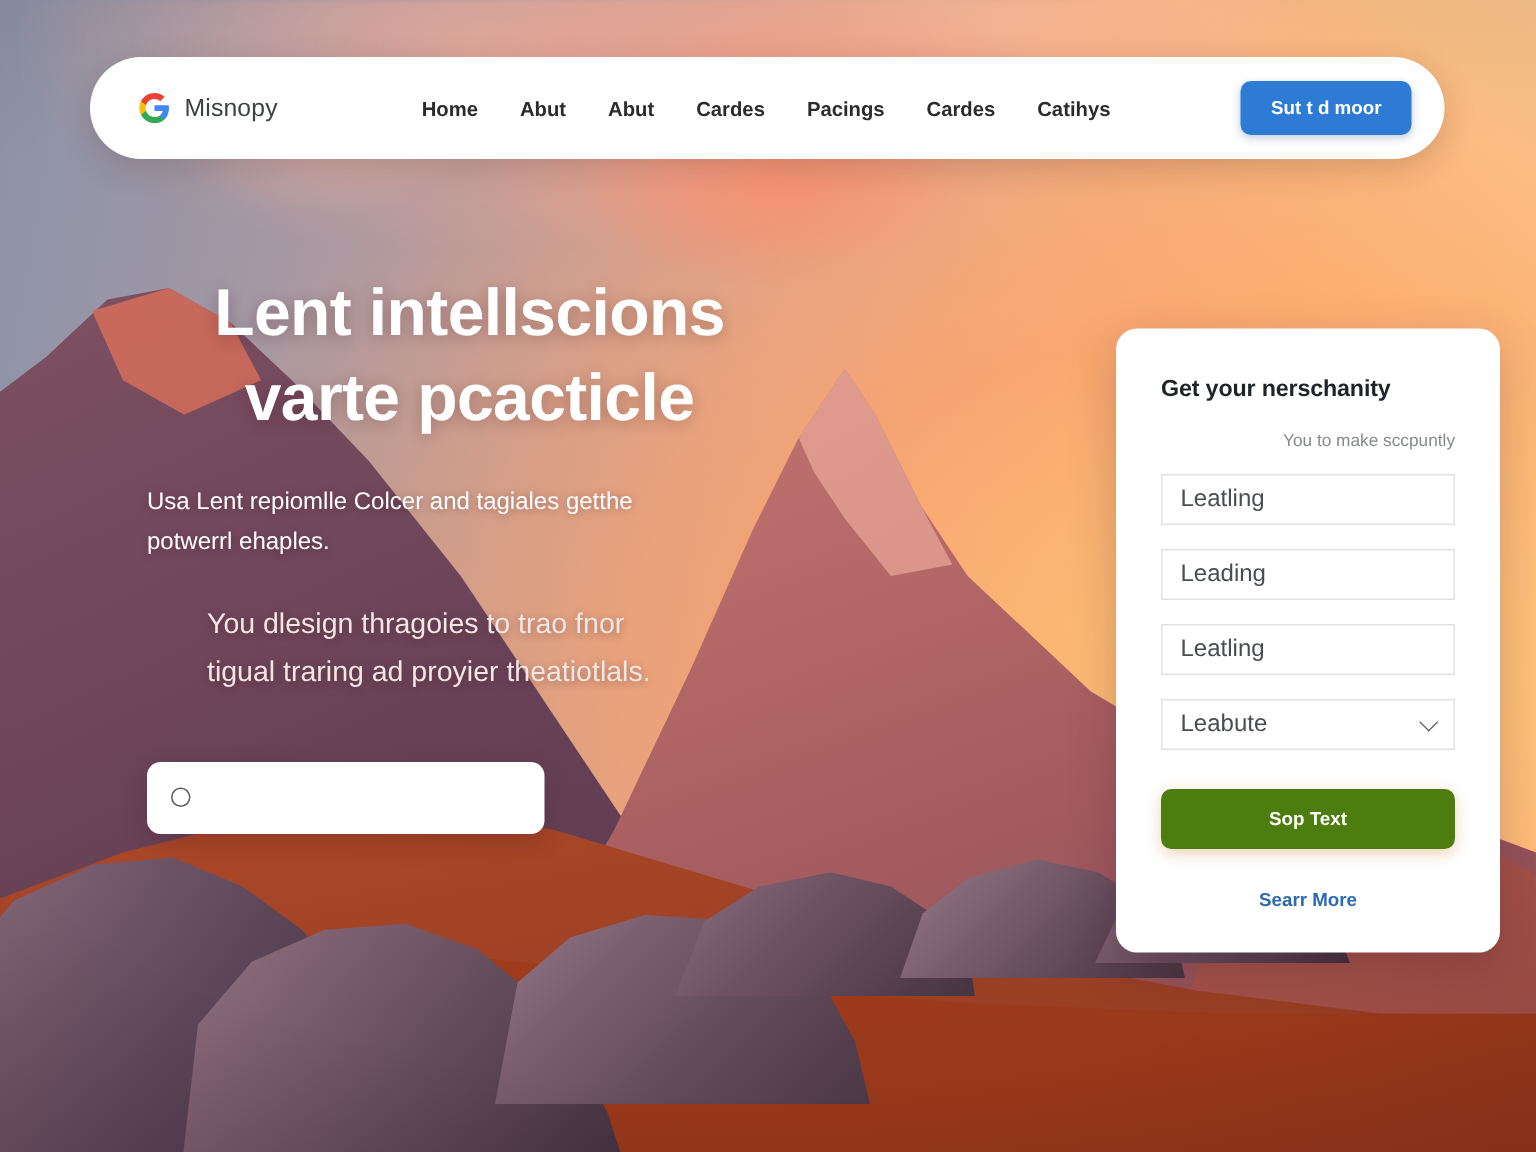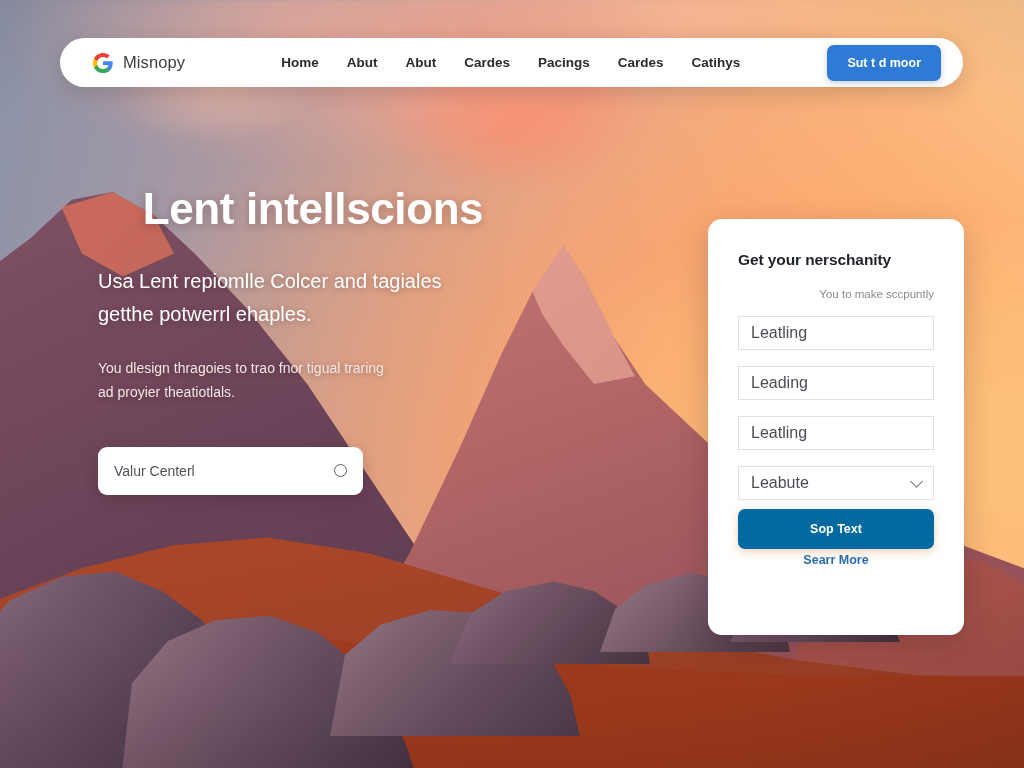--- a/index.html
+++ b/index.html
@@ -134,21 +134,21 @@
     background: linear-gradient(135deg, #8e7281 0%, #705364 42%, #553f4e 78%, #42303c 100%);
   }
 
   .bg-vignette {
     background: radial-gradient(120% 95% at 50% 45%, rgba(0,0,0,0) 52%, rgba(40,10,20,0.30) 100%);
   }
 
   
   .navbar {
     position: absolute;
-    left: 60px; top: 38px; width: 903px; height: 49px;
+    left: 60px; top: 38px; width: 903px; height: 68px;
     background: #ffffff;
     border-radius: 34px;
     box-shadow: 0 6px 22px rgba(40,20,30,0.18);
     display: flex; align-items: center;
     padding: 0 22px 0 32px;
   }
   .brand { display: flex; align-items: center; gap: 9px; }
   .g-logo { width: 22px; height: 22px; display: block; }
   .brand-name {
     font-size: 16.5px; color: #3c4043; letter-spacing: .1px;
@@ -179,29 +179,30 @@
     left: 98px; top: 180px; width: 430px;
   }
   .hero-title {
     font-size: 44px; line-height: 1.3; font-weight: bold;
     color: #ffffff; letter-spacing: -0.4px;
     text-shadow: 0 2px 10px rgba(60,20,30,.28);
     text-align: center;
   }
   .hero-p1 {
     margin-top: 28px;
-    font-size: 20px; line-height: 1.65; color: #ffffff;
+    font-size: 16px; line-height: 1.65; color: #ffffff;
     text-shadow: 0 1px 6px rgba(60,20,30,.35);
     max-width: 350px;
   }
   .hero-p2 {
     margin-top: 26px;
-    font-size: 14px; line-height: 1.7; color: #f3e6e4;
+    font-size: 19px; line-height: 1.7; color: #f3e6e4;
     text-shadow: 0 1px 6px rgba(60,20,30,.35);
     max-width: 300px;
+    margin-left: 40px;
   }
   .hero-input {
     margin-top: 42px;
     width: 265px; height: 48px;
     background: #ffffff;
     border-radius: 9px;
     box-shadow: 0 5px 16px rgba(50,20,30,.22);
     display: flex; align-items: center;
     padding: 0 16px;
   }
@@ -210,21 +211,21 @@
   }
   .ring-icon {
     width: 13px; height: 13px; border-radius: 50%;
     border: 1.6px solid #5c5e66;
     flex: none;
   }
 
   
   .card {
     position: absolute;
-    left: 708px; top: 219px; width: 256px; height: 416px;
+    left: 744px; top: 219px; width: 256px; height: 416px;
     background: #ffffff;
     border-radius: 14px;
     box-shadow: 0 10px 32px rgba(50,20,30,.22);
     padding: 32px 30px 0 30px;
   }
   .card-title {
     font-size: 15.5px; font-weight: bold; color: #1f2328;
     letter-spacing: -.1px;
   }
   .card-sub {
@@ -244,31 +245,31 @@
   }
   .field.select { cursor: pointer; justify-content: space-between; align-items: center; }
   .chev {
     width: 9px; height: 9px;
     border-right: 1.6px solid #6b6e75;
     border-bottom: 1.6px solid #6b6e75;
     transform: translateY(-2px) rotate(45deg);
     flex: none;
   }
   .submit-btn {
-    margin-top: 9px;
+    margin-top: 26px;
     width: 100%; height: 40px;
-    background: #0369a1;
+    background: #4d7c0f;
     border: none; border-radius: 7px;
     color: #ffffff; font-size: 12.5px; font-weight: bold;
     cursor: pointer;
     box-shadow: 0 3px 10px rgba(200,110,20,.30);
   }
   .card-link {
     display: block;
-    margin-top: 4px;
+    margin-top: 27px;
     text-align: center;
     font-size: 12.5px; font-weight: bold;
     color: #2b6cb0;
     text-decoration: none;
     cursor: pointer;
   }
 </style>
 </head>
 <body>
 
@@ -314,26 +315,26 @@
       <span class="nav-link">Cardes</span>
       <span class="nav-link">Catihys</span>
     </nav>
 
     <button class="nav-cta">Sut t d moor</button>
   </div>
 
   <div class="hero">
     <h1 class="hero-title">
       <span>Lent intellscions</span><br>
+      <span>varte pcacticle</span>
     </h1>
     <p class="hero-p1">Usa Lent repiomlle Colcer and tagiales getthe potwerrl ehaples.</p>
     <p class="hero-p2">You dlesign thragoies to trao fnor tigual traring ad proyier theatiotlals.</p>
 
     <div class="hero-input">
-      <span class="hero-input-text" placeholder="Valur Centerl">Valur Centerl</span>
       <span class="ring-icon"></span>
     </div>
   </div>
 
   <div class="card">
     <div class="card-title">Get your nerschanity</div>
     <div class="card-sub">You to make sccpuntly</div>
 
     <div class="field">
       <span placeholder="Leatling">Leatling</span>

